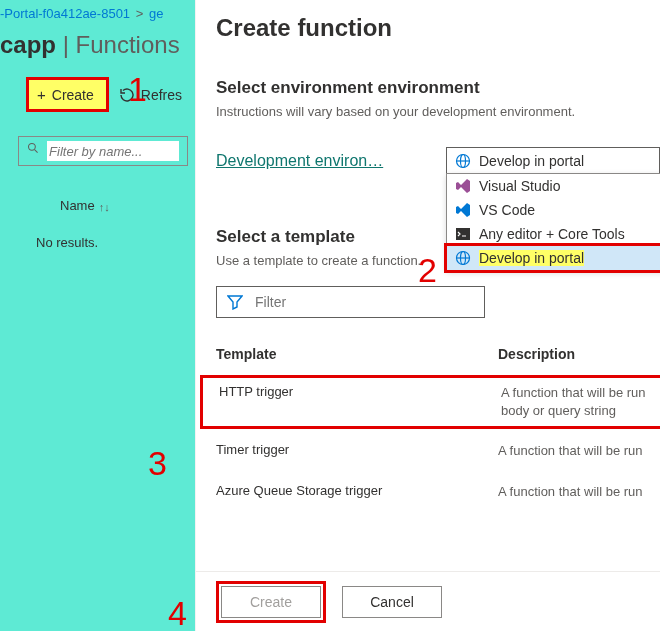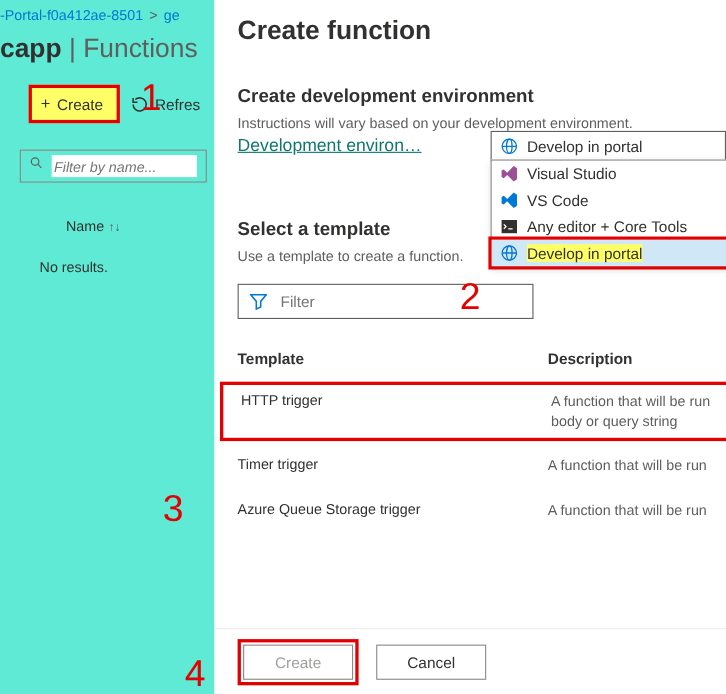--- a/index.html
+++ b/index.html
@@ -25,21 +25,21 @@
   .search-box input { border: none; outline: none; font-size: 13px; color: #605e5c; font-style: italic; width: 100%; }
   
   .col-head { margin: 32px 0 0 60px; font-size: 13px; color: #323130; display:flex; align-items:flex-end; gap:4px;}
   .sort-icon { font-size: 11px; color: #605e5c; }
   .no-results { margin: 22px 0 0 36px; color: #323130; font-size: 13px; }
   
   
   .blade { position: absolute; left: 195px; top: 0; right: 0; bottom: 0; background: #fff; padding: 0 0 0 20px; border-left: 1px solid rgba(0,0,0,0.05); }
   .blade h1 { font-size: 24px; font-weight: 600; margin: 14px 0 36px 0; color: #323130; }
   .blade h2 { font-size: 17px; font-weight: 600; margin: 0 0 6px 0; color: #323130; }
-  .blade .sub { color: #605e5c; font-size: 13px; }
+  .blade .sub { color: #605e5c; font-size: 13px; margin-bottom: 28px; }
   
   .field-row { display: flex; align-items: center; margin-bottom: 8px; position: relative; }
   .field-label { width: 230px; color: #0f766e; font-size: 16px; text-decoration: underline; }
   
   .dropdown-sel { position: relative; flex: 1; }
   .dropdown-trigger { border: 1px solid #605e5c; height: 28px; display: flex; align-items: center; padding: 0 8px; gap: 8px; min-width: 210px; background:#fff; cursor:pointer;}
   
   .dropdown-list { position: absolute; top: 26px; left: 0; right: -6px; background: #fff; border: 1px solid #8a8886; z-index: 50; box-shadow: 0 2px 6px rgba(0,0,0,0.15); }
   .dropdown-list .opt { display: flex; align-items: center; gap: 8px; padding: 4px 8px; cursor: pointer; font-size: 14px; }
   .opt-sel-wrap { border: 3px solid #e20000; margin: -3px; }
@@ -112,21 +112,21 @@
   <div class="col-head">
     <span>Name</span>
     <span class="sort-icon">↑↓</span>
   </div>
   <div class="no-results">No results.</div>
 </div>
 
 <div class="blade">
   <h1>Create function</h1>
 
-  <h2>Create development environment</h2>
+  <h2>Select environment environment</h2>
   <div class="sub">Instructions will vary based on your development environment.</div>
 
   <div class="field-row">
     <div class="field-label">Development environ…</div>
     <div class="dropdown-sel">
       <div class="dropdown-trigger">
         <svg class="opt-icon" viewBox="0 0 16 16" fill="none" stroke="#0078d4" stroke-width="1.2">
             <circle cx="8" cy="8" r="6.5"></circle>
             <ellipse cx="8" cy="8" rx="2.5" ry="6.5"></ellipse>
             <line x1="1.5" y1="8" x2="14.5" y2="8"></line>

